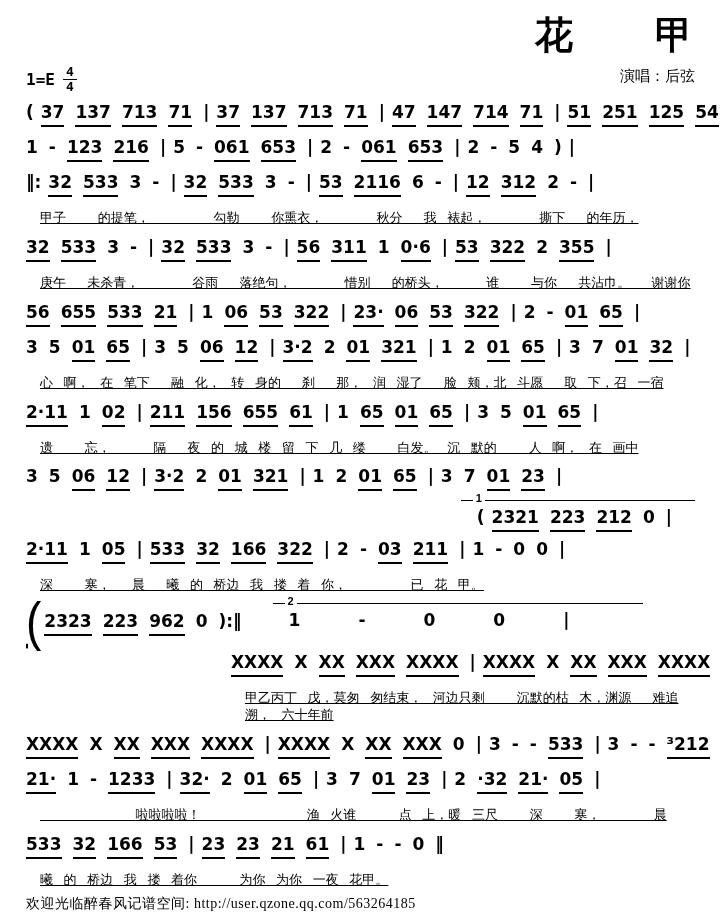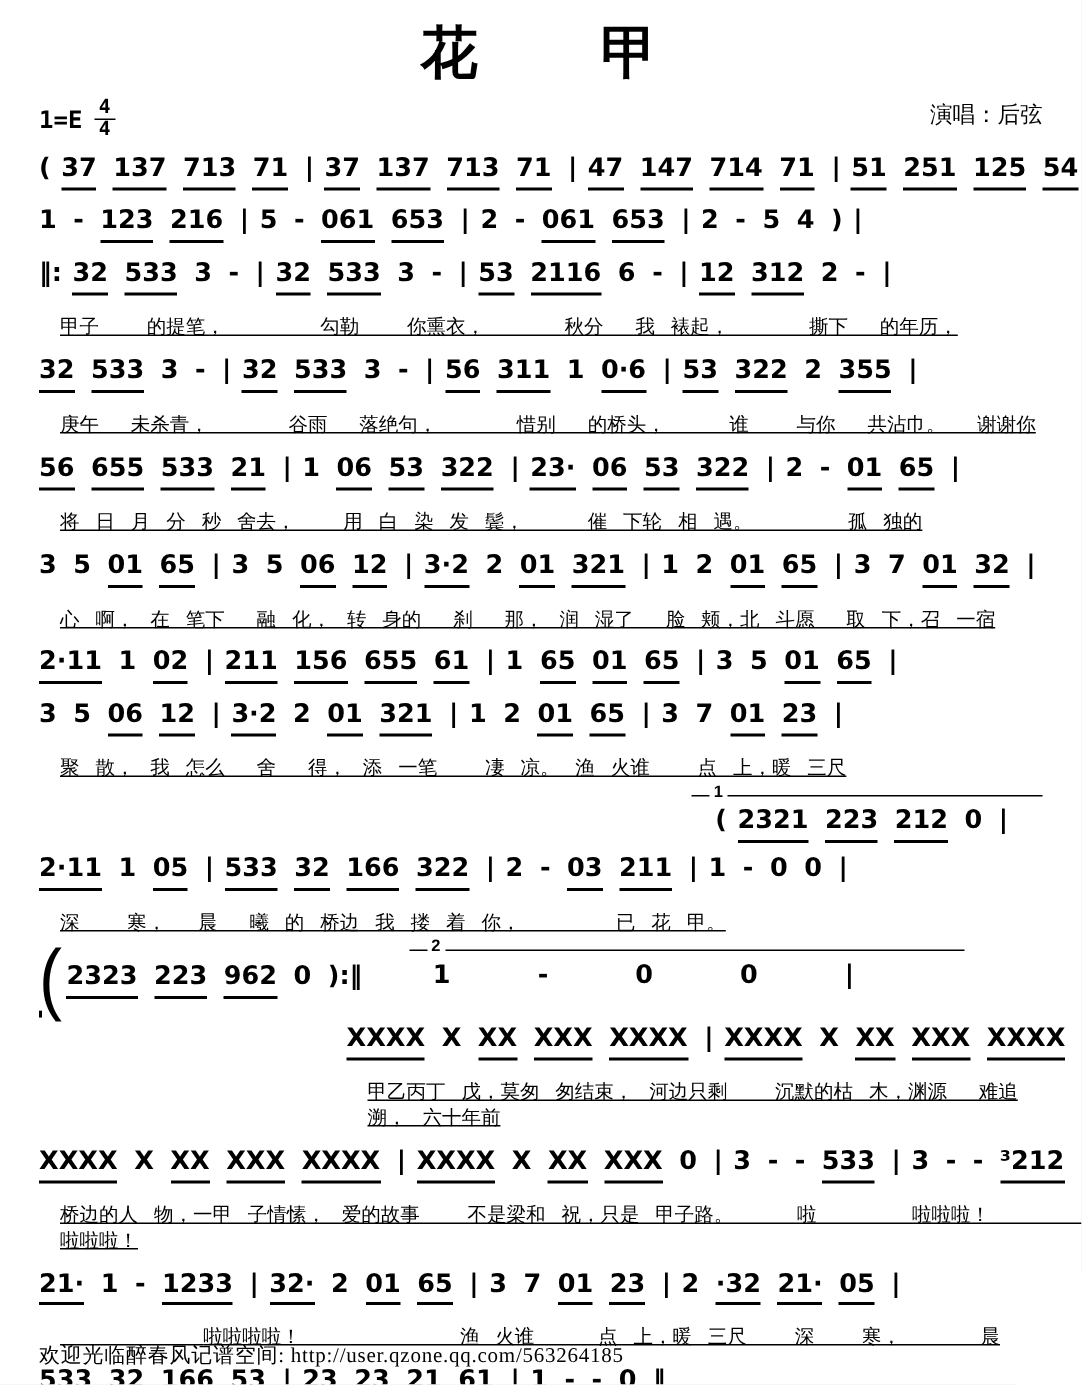--- a/index.html
+++ b/index.html
@@ -3,21 +3,21 @@
 <meta charset="utf-8">
 <style>
   html,body{margin:0;padding:0;background:#f2f2f2;}
   body{font-family:"Liberation Sans","DejaVu Sans",sans-serif;color:#000;}
   .sheet{
     width:721px;height:923px;margin:0 auto;background:#ffffff;
     box-sizing:border-box;padding:8px 26px 6px 26px;overflow:hidden;position:relative;
   }
   
   .title{
-    text-align:center;font-family:Liberation Mono, monospace;
+    text-align:right;font-family:Liberation Mono, monospace;
     font-size:38px;font-weight:bold;letter-spacing:2px;margin:2px 0 4px 0;
   }
   .meta{display:flex;align-items:flex-start;margin-bottom:8px;}
   .meta-left{width:170px;display:flex;align-items:center;font-size:16px;font-weight:bold;font-family:"DejaVu Sans Mono",monospace;}
   .timesig{display:inline-flex;flex-direction:column;align-items:center;margin-left:8px;font-size:13px;line-height:1.05;font-weight:bold;}
   .timesig .num{border-bottom:1.5px solid #000;padding:0 3px;}
   .meta-mid{flex:1;text-align:right;font-size:15px;padding-top:2px;}
   .meta-right{width:230px;font-size:15px;line-height:1.55;padding-top:2px;}
   
   .score{margin-top:4px;text-decoration:underline;}
@@ -69,32 +69,31 @@
       <div class="system">
         <div class="notes"><span class="tok bar">‖:</span><span class="tok beam">32</span><span class="tok beam">533</span><span class="tok">3</span><span class="tok">-</span><span class="tok bar">|</span><span class="tok beam">32</span><span class="tok beam">533</span><span class="tok">3</span><span class="tok">-</span><span class="tok bar">|</span><span class="tok beam">53</span><span class="tok beam">2116</span><span class="tok">6</span><span class="tok">-</span><span class="tok bar">|</span><span class="tok beam">12</span><span class="tok beam">312</span><span class="tok">2</span><span class="tok">-</span><span class="tok bar">|</span></div>
         <div class="lyrics">甲子   的提笔，      勾勒   你熏衣，     秋分  我 裱起，     撕下  的年历，</div>
       </div>
       <div class="system">
         <div class="notes"><span class="tok beam">32</span><span class="tok beam">533</span><span class="tok">3</span><span class="tok">-</span><span class="tok bar">|</span><span class="tok beam">32</span><span class="tok beam">533</span><span class="tok">3</span><span class="tok">-</span><span class="tok bar">|</span><span class="tok beam">56</span><span class="tok beam">311</span><span class="tok">1</span><span class="tok beam">0·6</span><span class="tok bar">|</span><span class="tok beam">53</span><span class="tok beam">322</span><span class="tok">2</span><span class="tok beam">355</span><span class="tok bar">|</span></div>
         <div class="lyrics">庚午  未杀青，     谷雨  落绝句，     惜别  的桥头，    谁   与你  共沾巾。  谢谢你</div>
       </div>
       <div class="system">
         <div class="notes"><span class="tok beam">56</span><span class="tok beam">655</span><span class="tok beam">533</span><span class="tok beam">21</span><span class="tok bar">|</span><span class="tok">1</span><span class="tok beam">06</span><span class="tok beam">53</span><span class="tok beam">322</span><span class="tok bar">|</span><span class="tok beam">23·</span><span class="tok beam">06</span><span class="tok beam">53</span><span class="tok beam">322</span><span class="tok bar">|</span><span class="tok">2</span><span class="tok">-</span><span class="tok beam">01</span><span class="tok beam">65</span><span class="tok bar">|</span></div>
-        <div class="lyrics">将 日 月 分 秒 舍去，   用 白 染 发 鬓，    催 下轮 相 遇。      孤 独的</div>
       </div>
       <div class="system">
         <div class="notes"><span class="tok">3</span><span class="tok">5</span><span class="tok beam">01</span><span class="tok beam">65</span><span class="tok bar">|</span><span class="tok">3</span><span class="tok">5</span><span class="tok beam">06</span><span class="tok beam">12</span><span class="tok bar">|</span><span class="tok beam">3·2</span><span class="tok">2</span><span class="tok beam">01</span><span class="tok beam">321</span><span class="tok bar">|</span><span class="tok">1</span><span class="tok">2</span><span class="tok beam">01</span><span class="tok beam">65</span><span class="tok bar">|</span><span class="tok">3</span><span class="tok">7</span><span class="tok beam">01</span><span class="tok beam">32</span><span class="tok bar">|</span></div>
         <div class="lyrics">心 啊， 在 笔下  融 化， 转 身的  刹  那， 润 湿了  脸 颊，北 斗愿  取 下，召 一宿</div>
       </div>
       <div class="system">
         <div class="notes"><span class="tok beam">2·11</span><span class="tok">1</span><span class="tok beam">02</span><span class="tok bar">|</span><span class="tok beam">211</span><span class="tok beam">156</span><span class="tok beam">655</span><span class="tok beam">61</span><span class="tok bar">|</span><span class="tok">1</span><span class="tok beam">65</span><span class="tok beam">01</span><span class="tok beam">65</span><span class="tok bar">|</span><span class="tok">3</span><span class="tok">5</span><span class="tok beam">01</span><span class="tok beam">65</span><span class="tok bar">|</span></div>
+        <div class="lyrics">遗   忘，    隔  夜 的 城 楼 留 下 几 缕   白发。 沉 默的   人 啊， 在 画中</div>
       </div>
       <div class="system">
         <div class="notes"><span class="tok">3</span><span class="tok">5</span><span class="tok beam">06</span><span class="tok beam">12</span><span class="tok bar">|</span><span class="tok beam">3·2</span><span class="tok">2</span><span class="tok beam">01</span><span class="tok beam">321</span><span class="tok bar">|</span><span class="tok">1</span><span class="tok">2</span><span class="tok beam">01</span><span class="tok beam">65</span><span class="tok bar">|</span><span class="tok">3</span><span class="tok">7</span><span class="tok beam">01</span><span class="tok beam">23</span><span class="tok bar">|</span></div>
-        <div class="lyrics">聚 散， 我 怎么  舍  得， 添 一笔   凄 凉。 渔 火谁   点 上，暖 三尺</div>
       </div>
       <div class="system vright">
         <div class="volta">
           <span class="vlabel">1</span>
           <div class="notes"><span class="tok bar">(</span><span class="tok beam">2321</span><span class="tok beam">223</span><span class="tok beam">212</span><span class="tok">0</span><span class="tok bar">|</span></div>
         </div>
       </div>
       <div class="system">
         <div class="notes"><span class="tok beam">2·11</span><span class="tok">1</span><span class="tok beam">05</span><span class="tok bar">|</span><span class="tok beam">533</span><span class="tok beam">32</span><span class="tok beam">166</span><span class="tok beam">322</span><span class="tok bar">|</span><span class="tok">2</span><span class="tok">-</span><span class="tok beam">03</span><span class="tok beam">211</span><span class="tok bar">|</span><span class="tok">1</span><span class="tok">-</span><span class="tok">0</span><span class="tok">0</span><span class="tok bar">|</span></div>
         <div class="lyrics">深   寒，  晨  曦 的 桥边 我 搂 着 你，      已 花 甲。</div>
@@ -108,21 +107,20 @@
           <span class="vlabel">2</span>
           <div class="notes"><span class="tok">1</span><span class="tok">-</span><span class="tok">0</span><span class="tok">0</span><span class="tok bar">|</span></div>
         </div>
       </div>
       <div class="system indent">
         <div class="notes"><span class="tok beam">XXXX</span><span class="tok">X</span><span class="tok beam">XX</span><span class="tok beam">XXX</span><span class="tok beam">XXXX</span><span class="tok bar">|</span><span class="tok beam">XXXX</span><span class="tok">X</span><span class="tok beam">XX</span><span class="tok beam">XXX</span><span class="tok beam">XXXX</span></div>
         <div class="lyrics">甲乙丙丁 戊，莫匆 匆结束， 河边只剩   沉默的枯 木，渊源  难追溯， 六十年前</div>
       </div>
       <div class="system">
         <div class="notes"><span class="tok beam">XXXX</span><span class="tok">X</span><span class="tok beam">XX</span><span class="tok beam">XXX</span><span class="tok beam">XXXX</span><span class="tok bar">|</span><span class="tok beam">XXXX</span><span class="tok">X</span><span class="tok beam">XX</span><span class="tok beam">XXX</span><span class="tok">0</span><span class="tok bar">|</span><span class="tok">3</span><span class="tok">-</span><span class="tok">-</span><span class="tok beam">533</span><span class="tok bar">|</span><span class="tok">3</span><span class="tok">-</span><span class="tok">-</span><span class="tok beam">³212</span><span class="tok bar">|</span></div>
-        <div class="lyrics">桥边的人 物，一甲 子情愫， 爱的故事   不是梁和 祝，只是 甲子路。    啦      啦啦啦！        啦啦啦！</div>
       </div>
       <div class="system">
         <div class="notes"><span class="tok beam">21·</span><span class="tok">1</span><span class="tok">-</span><span class="tok beam">1233</span><span class="tok bar">|</span><span class="tok beam">32·</span><span class="tok">2</span><span class="tok beam">01</span><span class="tok beam">65</span><span class="tok bar">|</span><span class="tok">3</span><span class="tok">7</span><span class="tok beam">01</span><span class="tok beam">23</span><span class="tok bar">|</span><span class="tok">2</span><span class="tok beam">·32</span><span class="tok beam">21·</span><span class="tok beam">05</span><span class="tok bar">|</span></div>
         <div class="lyrics">         啦啦啦啦！          渔 火谁    点 上，暖 三尺   深   寒，     晨</div>
       </div>
       <div class="system">
         <div class="notes"><span class="tok beam">533</span><span class="tok beam">32</span><span class="tok beam">166</span><span class="tok beam">53</span><span class="tok bar">|</span><span class="tok beam">23</span><span class="tok beam">23</span><span class="tok beam">21</span><span class="tok beam">61</span><span class="tok bar">|</span><span class="tok">1</span><span class="tok">-</span><span class="tok">-</span><span class="tok">0</span><span class="tok bar">‖</span></div>
         <div class="lyrics">曦 的 桥边 我 搂 着你    为你 为你 一夜 花甲。</div>
       </div>
     </div>

